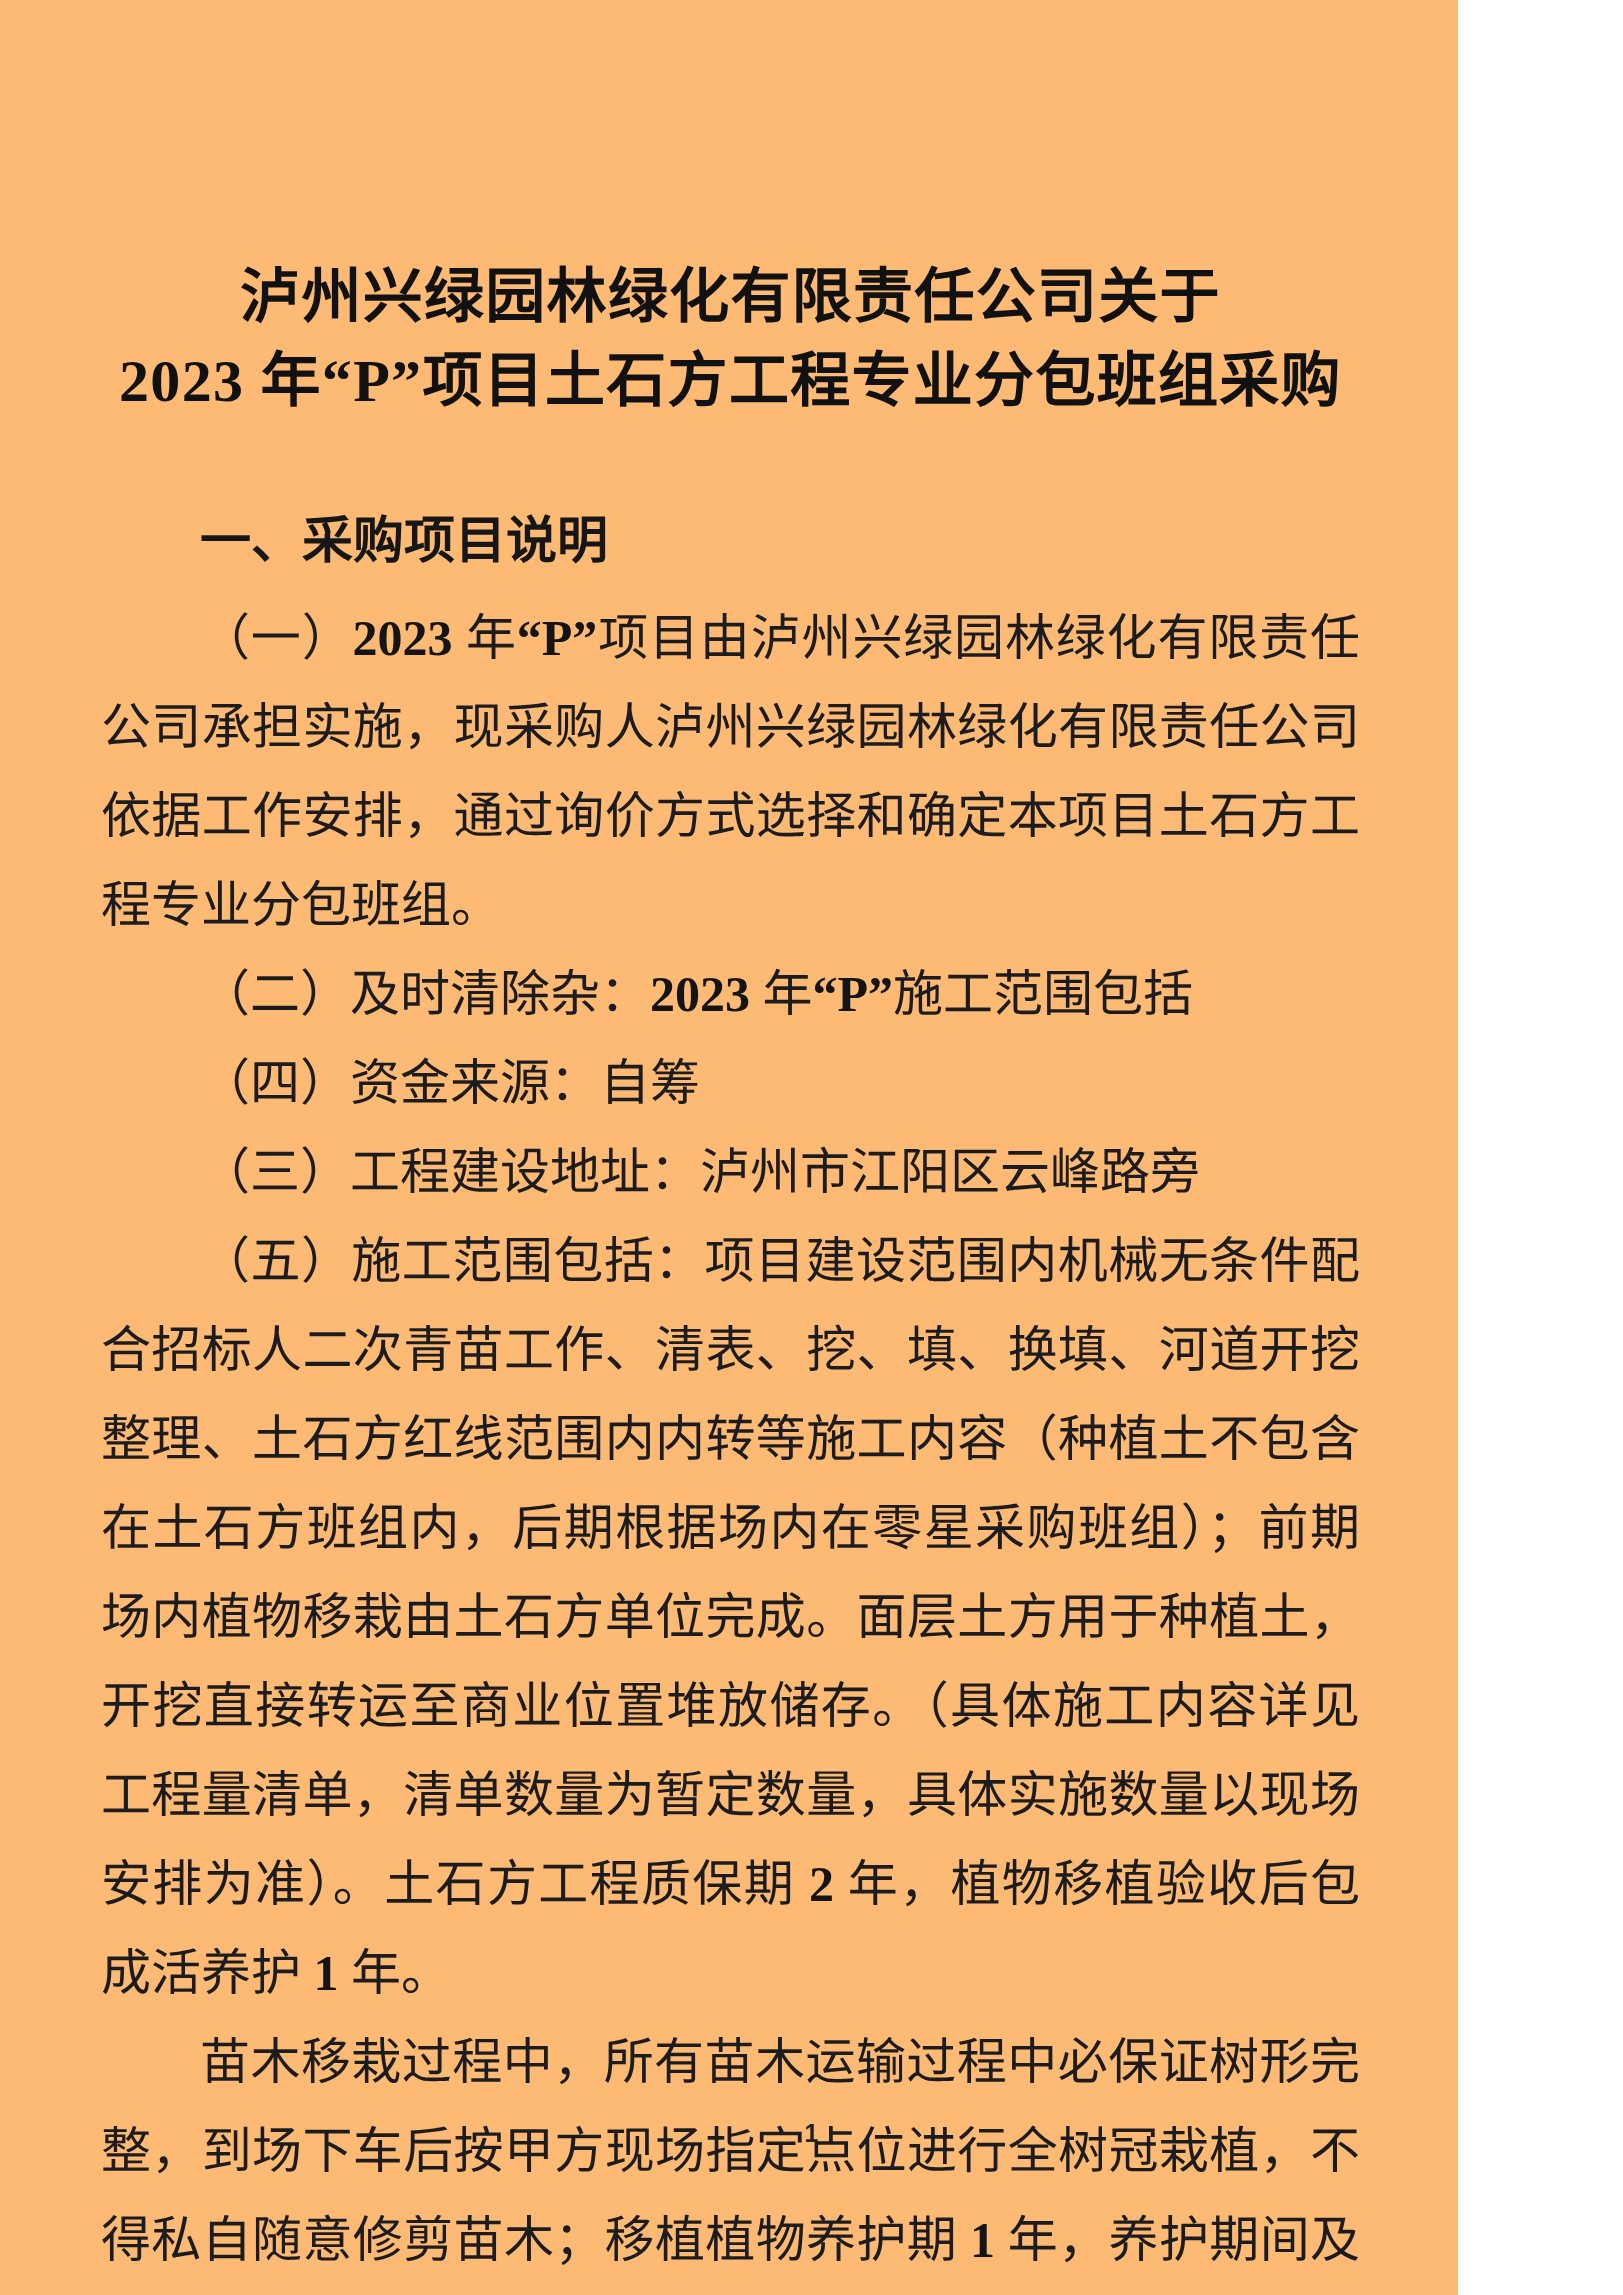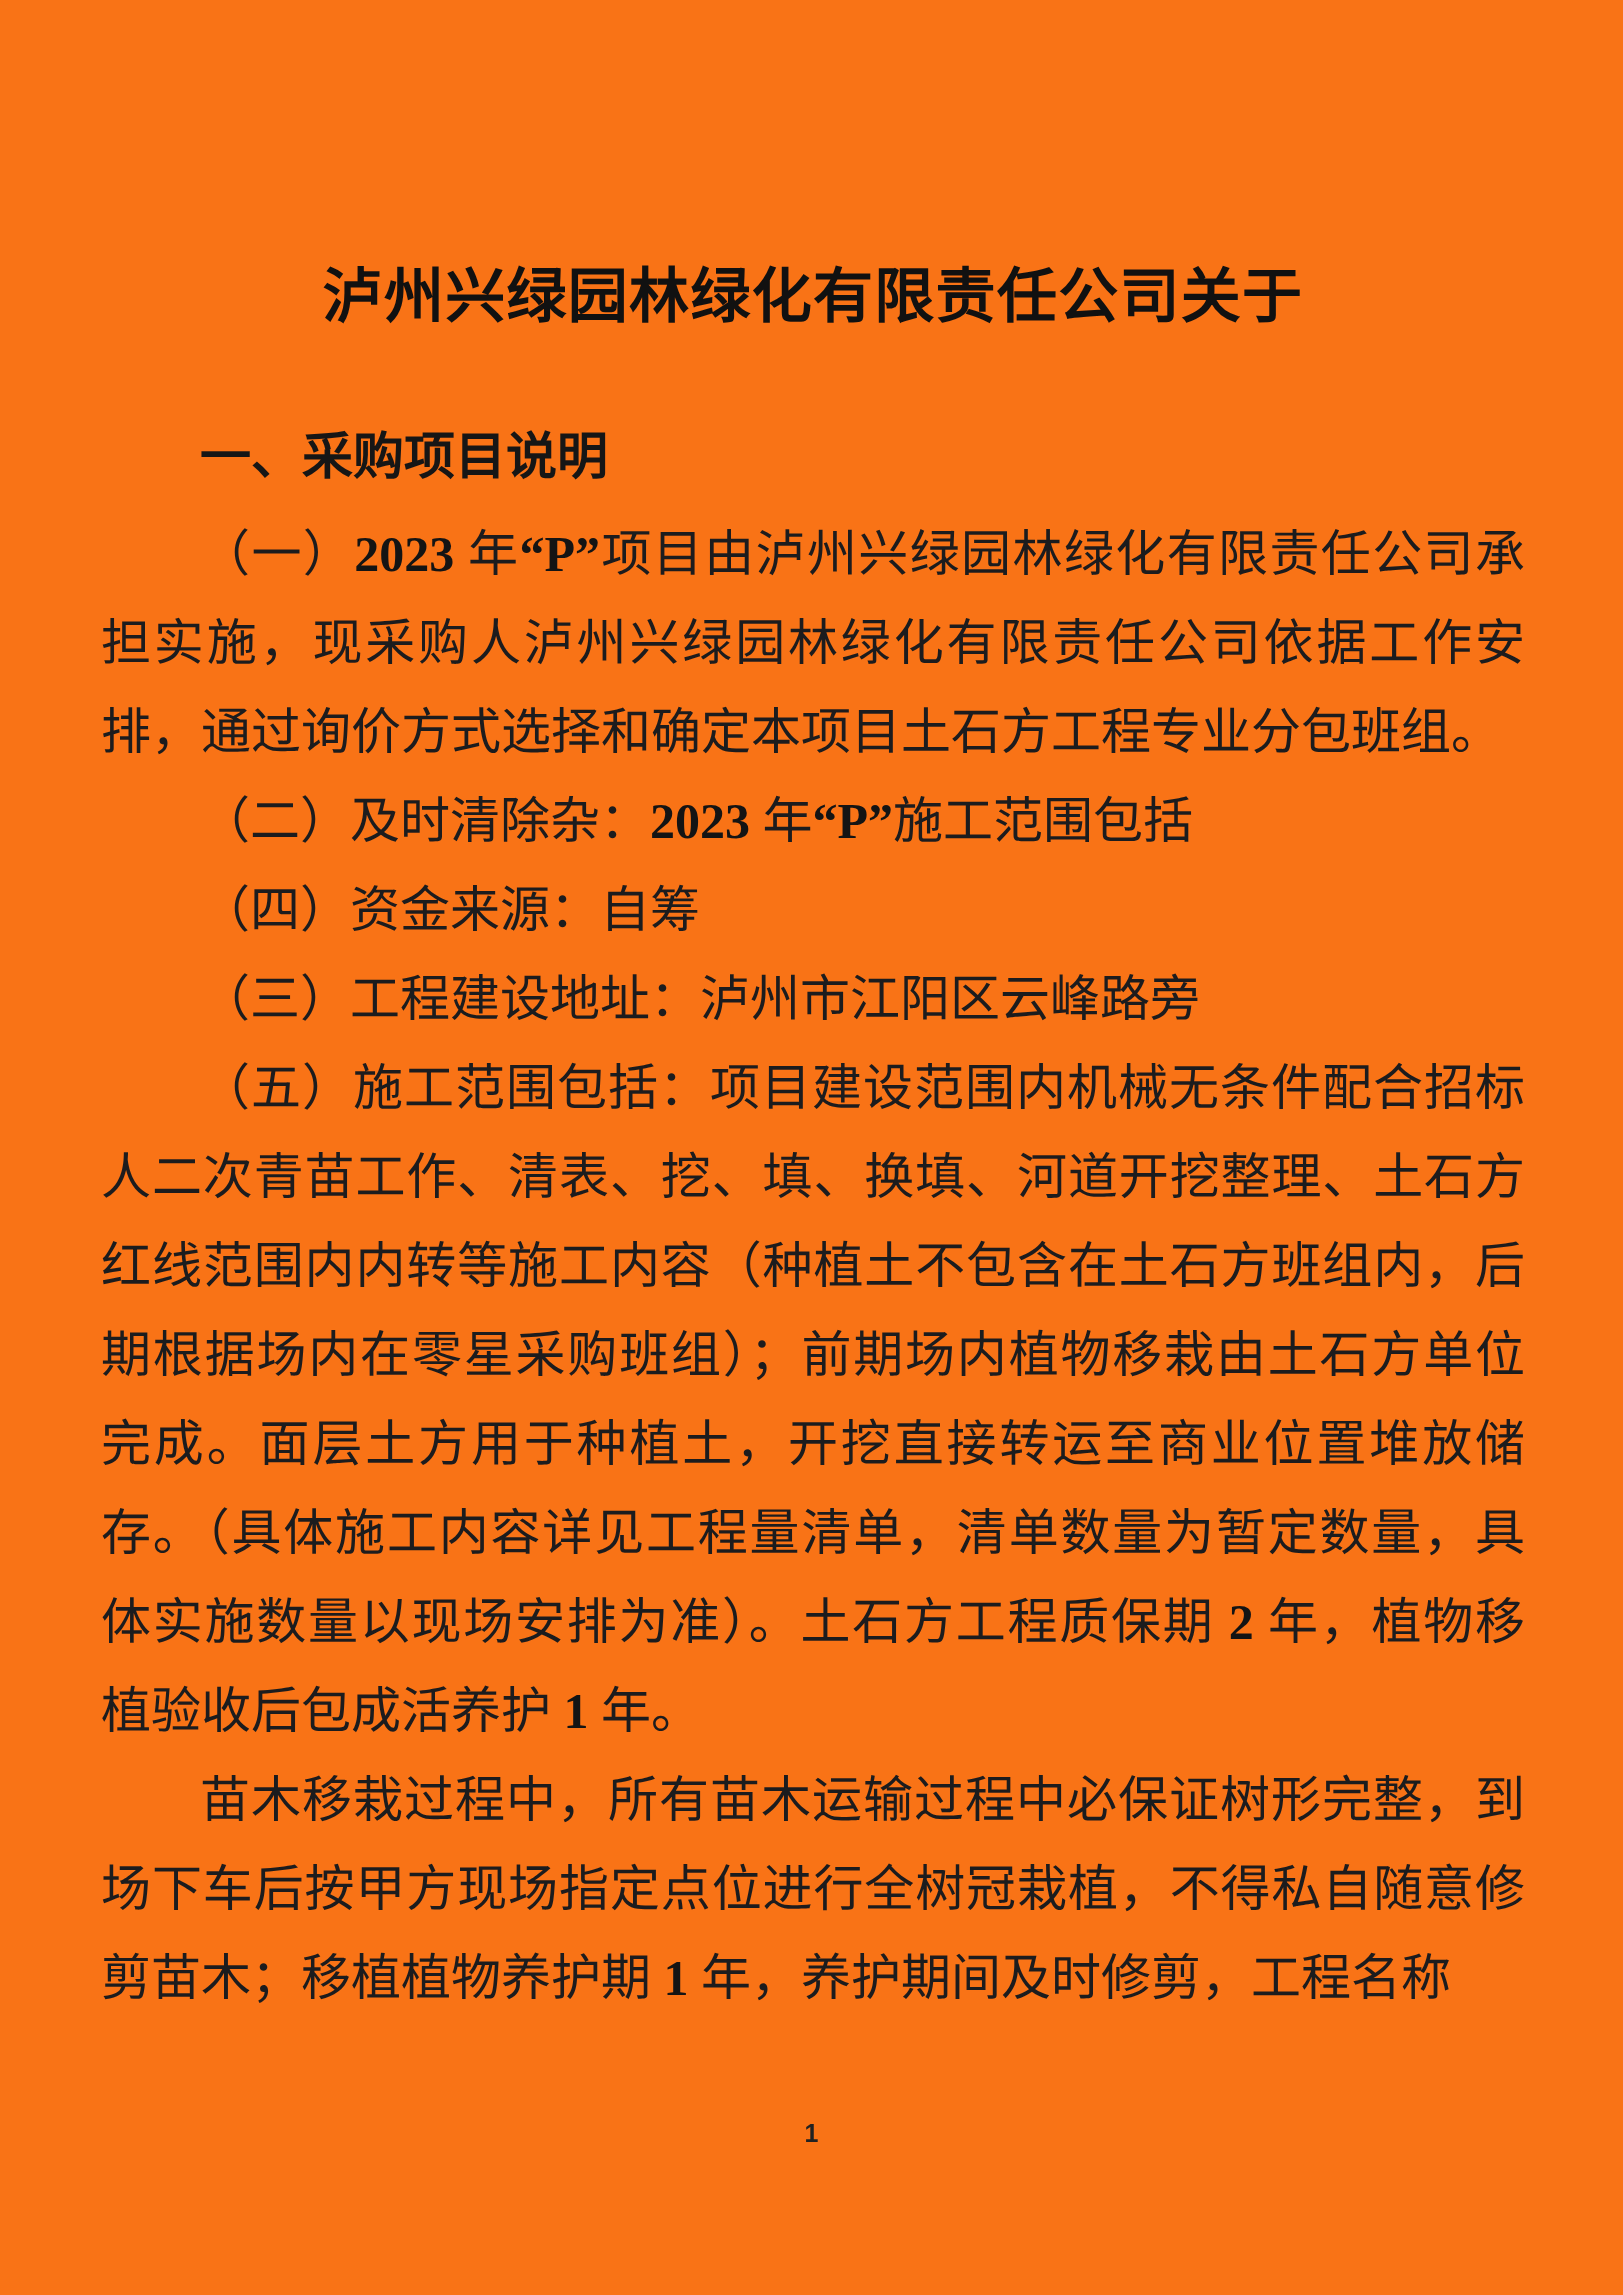--- a/index.html
+++ b/index.html
@@ -2,23 +2,23 @@
 <html lang="zh-CN" style="font-size:10.5px"><head>
 <meta charset="utf-8">
 <style>
   * { margin: 0; padding: 0; box-sizing: border-box; }
   html, body {
     background: #ffffff;
     font-family: "Liberation Serif", serif;
   }
   .page {
     position: relative;
-    width: 1623px;
+    width: 1458px;
     height: 2295px;
-    background: #f97316;
+    background: #fdba74;
     color: #1c1c1e;
     padding: 0 98px 0 101px;
     overflow: hidden;
   }
   .doc-title {
     margin-top: 255px;
     font-family: "Liberation Serif", serif;
     font-weight: 700;
     font-size: 60px;
     line-height: 84px;
@@ -64,20 +64,21 @@
     color: #222222;
   }
 </style>
 </head>
 <body>
 
 <div class="page">
 
   <h1 class="doc-title">
     <span class="t-line">泸州兴绿园林绿化有限责任公司关于</span>
+    <span class="t-line">2023 年“P”项目土石方工程专业分包班组采购</span>
   </h1>
 
   <h2 class="sec-heading">一、采购项目说明</h2>
 
   <p class="para"><span>（一）</span><b>2023</b><span> 年</span><b>“P”</b><span>项目由泸州兴绿园林绿化有限责任公司承担实施，现采购人泸州兴绿园林绿化有限责任公司依据工作安排，通过询价方式选择和确定本项目土石方工程专业分包班组。</span></p>
 
   <p class="para"><span>（二）及时清除杂：</span><b>2023</b><span> 年</span><b>“P”</b><span>施工范围包括</span></p>
 
   <p class="para"><span>（四）资金来源：自筹</span></p>
 

